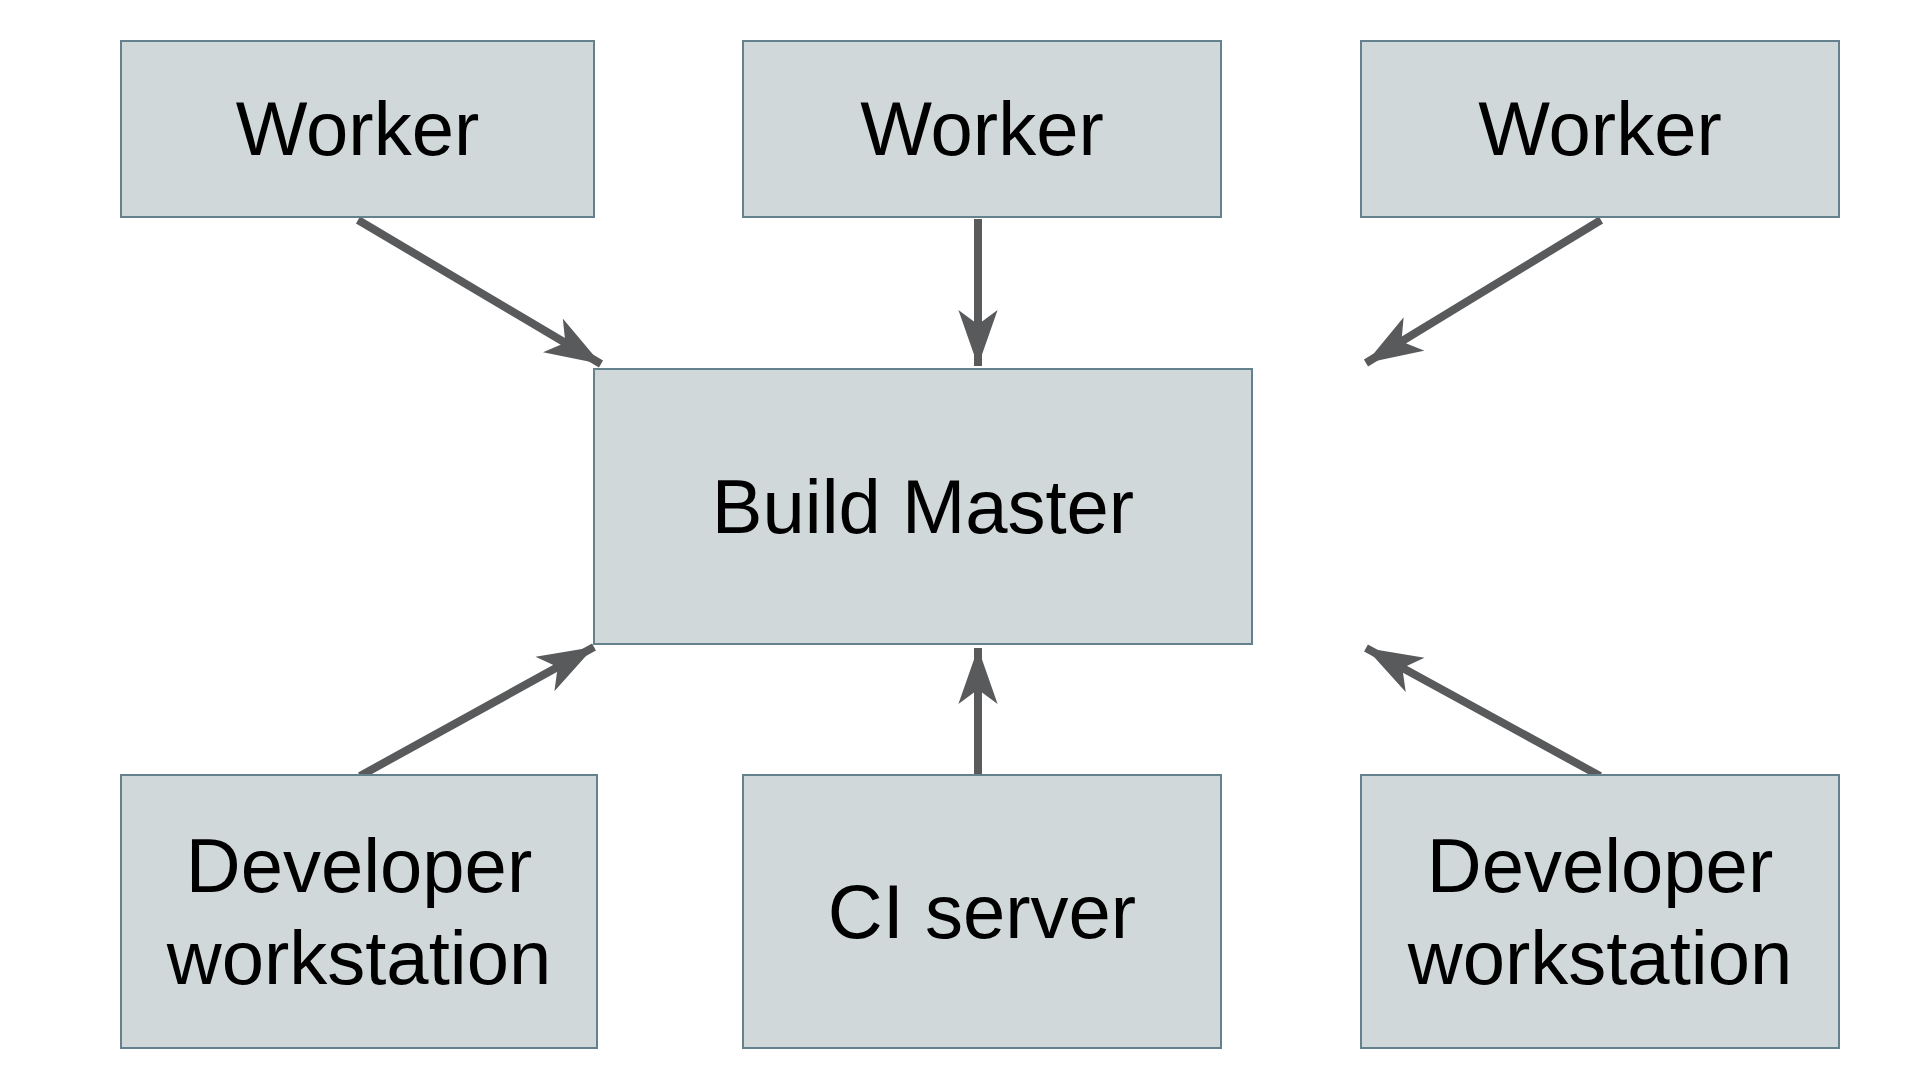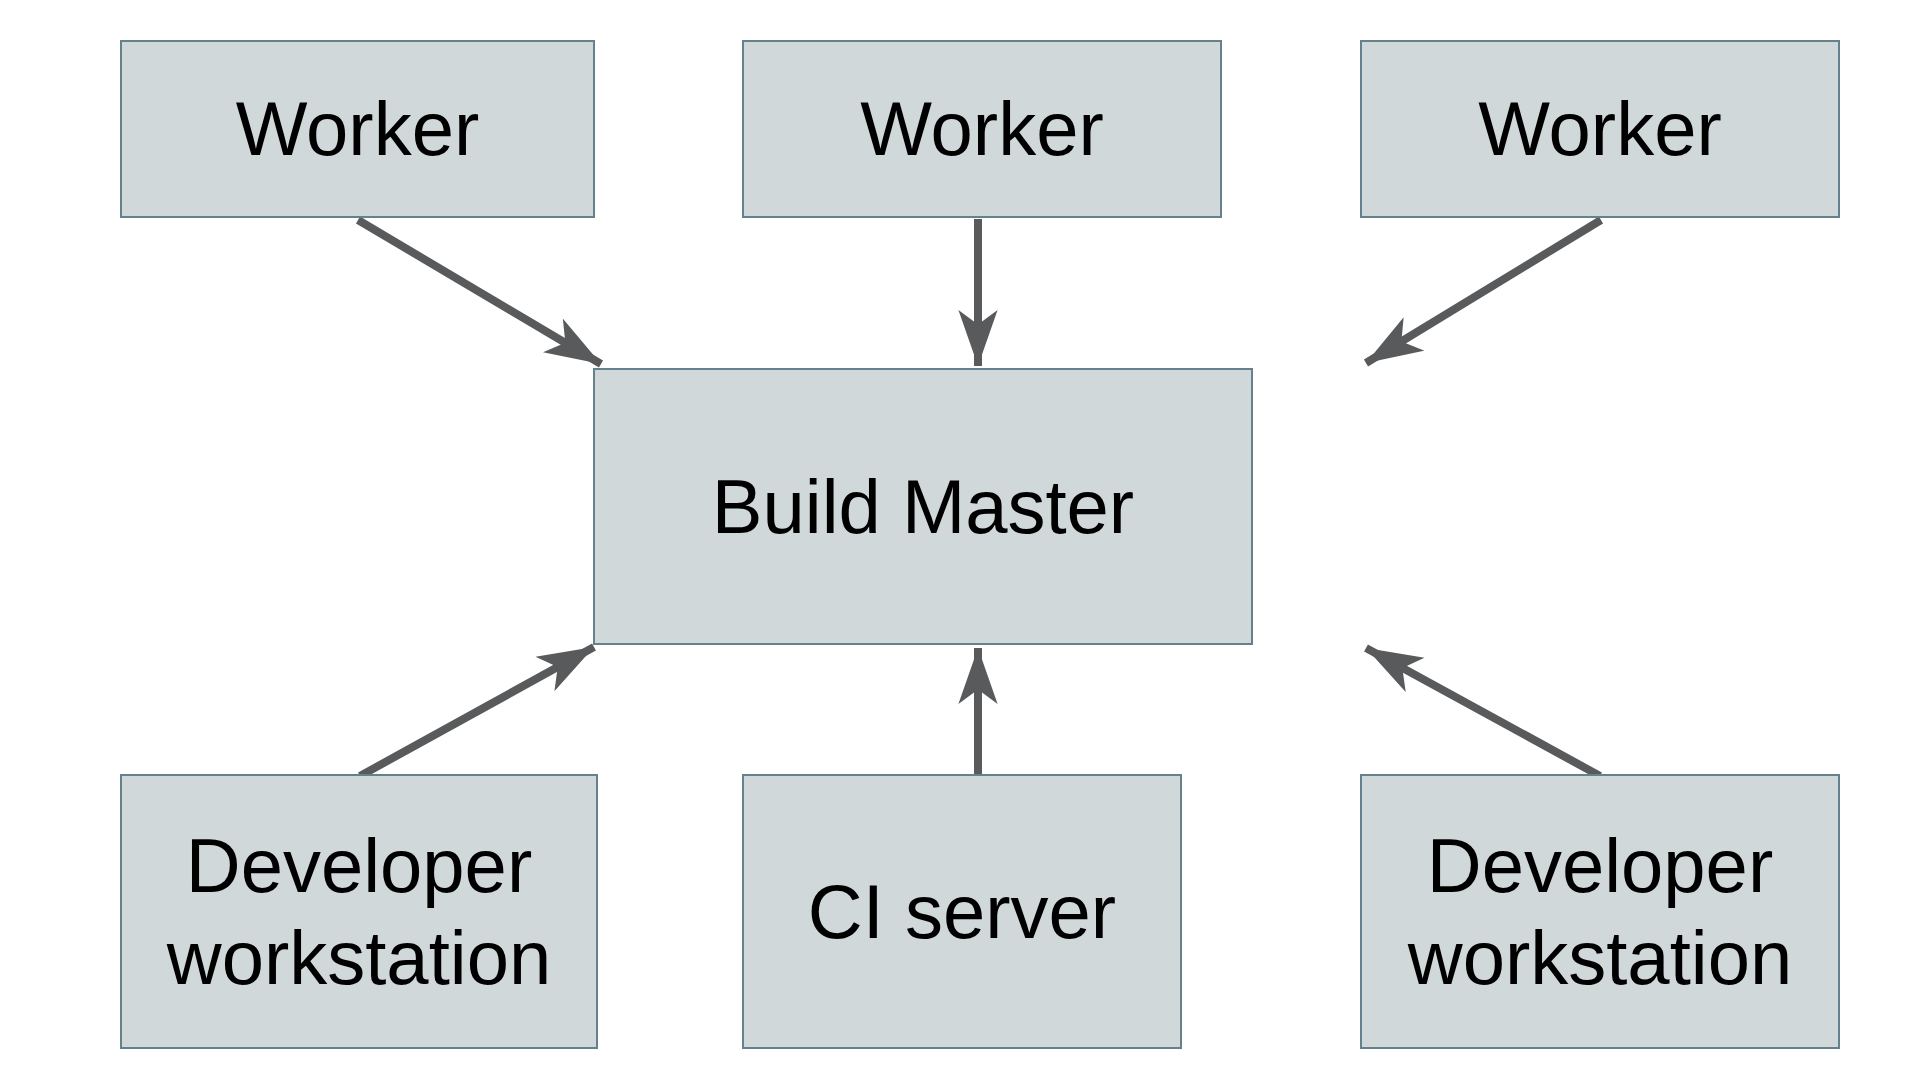--- a/index.html
+++ b/index.html
@@ -70,20 +70,20 @@
     <div class="node" style="left: 1360px; top: 40px; width: 480px; height: 178px;">
       <span class="node-label">Worker</span>
     </div>
     <div class="node" style="left: 593px; top: 368px; width: 660px; height: 277px;">
       <span class="node-label">Build Master</span>
     </div>
     <div class="node" style="left: 120px; top: 774px; width: 478px; height: 275px;">
       <span class="node-label">Developer
 workstation</span>
     </div>
-    <div class="node" style="left: 742px; top: 774px; width: 440px; height: 275px;">
+    <div class="node" style="left: 742px; top: 774px; width: 480px; height: 275px;">
       <span class="node-label">CI server</span>
     </div>
     <div class="node" style="left: 1360px; top: 774px; width: 480px; height: 275px;">
       <span class="node-label">Developer
 workstation</span>
     </div>
   </div>
 
 </body></html>

